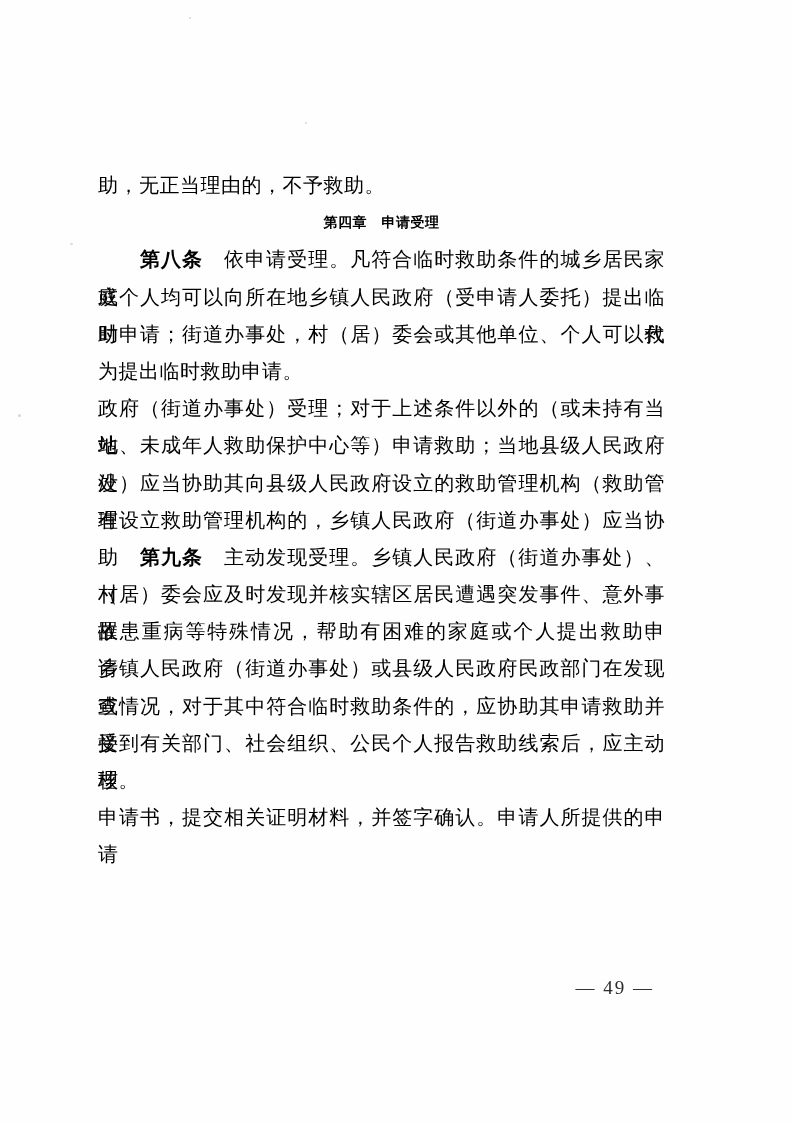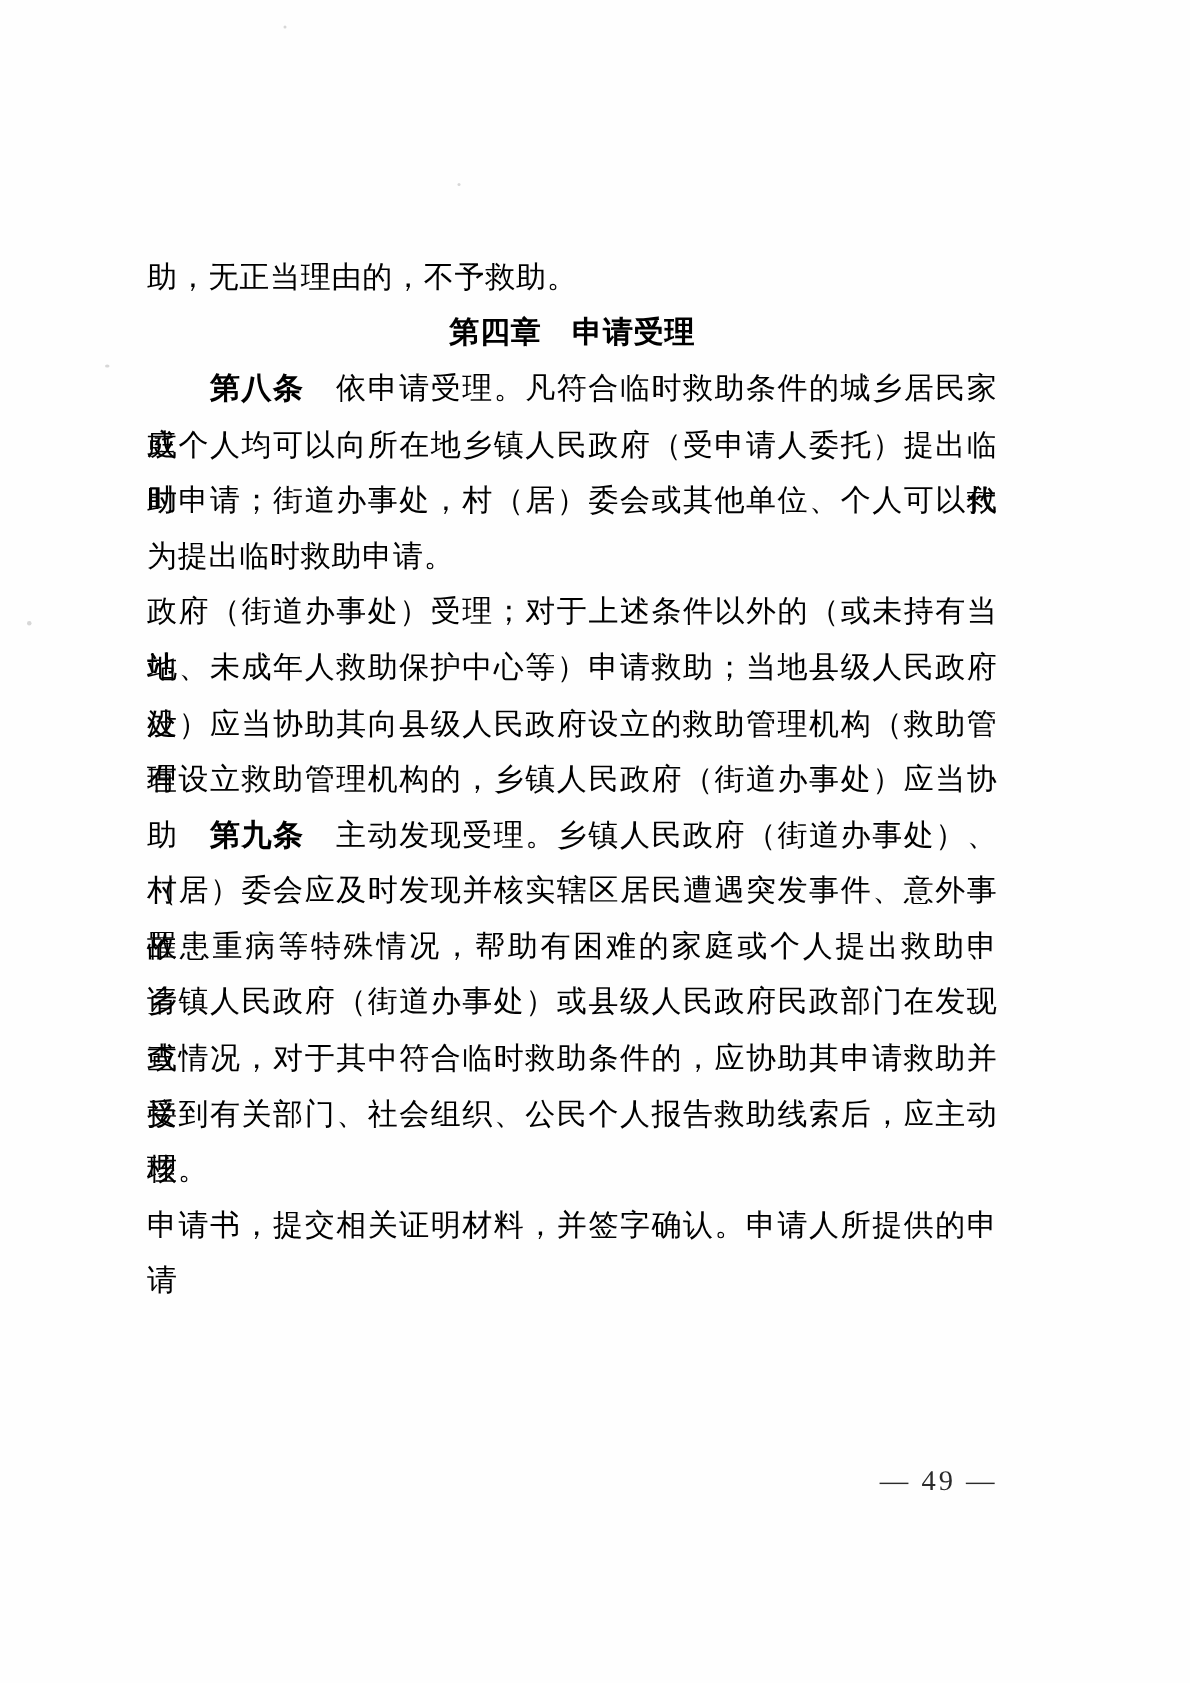--- a/index.html
+++ b/index.html
@@ -39,29 +39,29 @@
     text-align: left;
     text-align-last: left;
   }
   .line.first-j, .line.first-end {
     text-indent: 42px;
   }
   .line.heading {
     text-align: center;
     text-align-last: center;
     font-weight: bold;
-    font-size: 20px;
+    font-size: 14px;
   }
   .line .label {
     font-weight: bold;
   }
   .page-number {
     position: absolute;
     top: 977px;
-    right: 128px;
+    right: 139px;
     font-size: 19px;
     letter-spacing: 2px;
     color: #2b2b2b;
     text-align: right;
   }
   
   .speck {
     position: absolute;
     background: #c6c6c6;
     border-radius: 50%;

